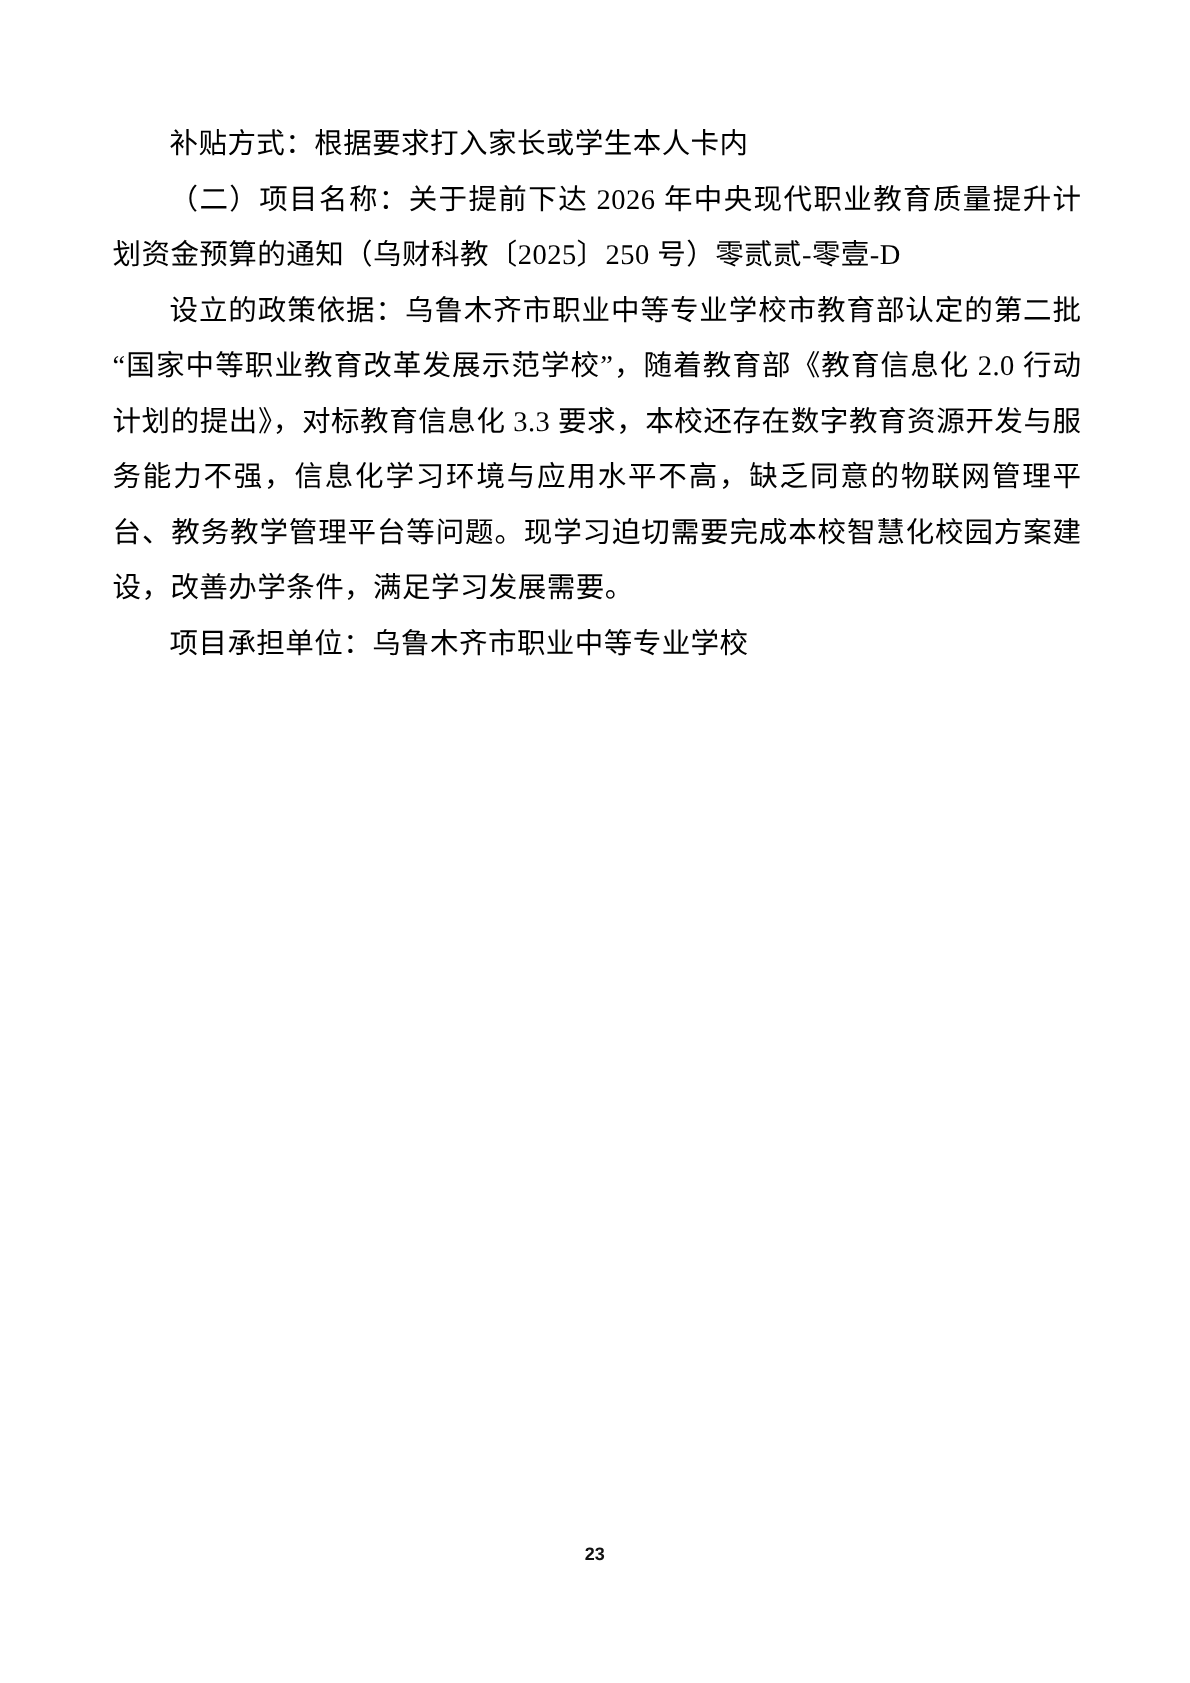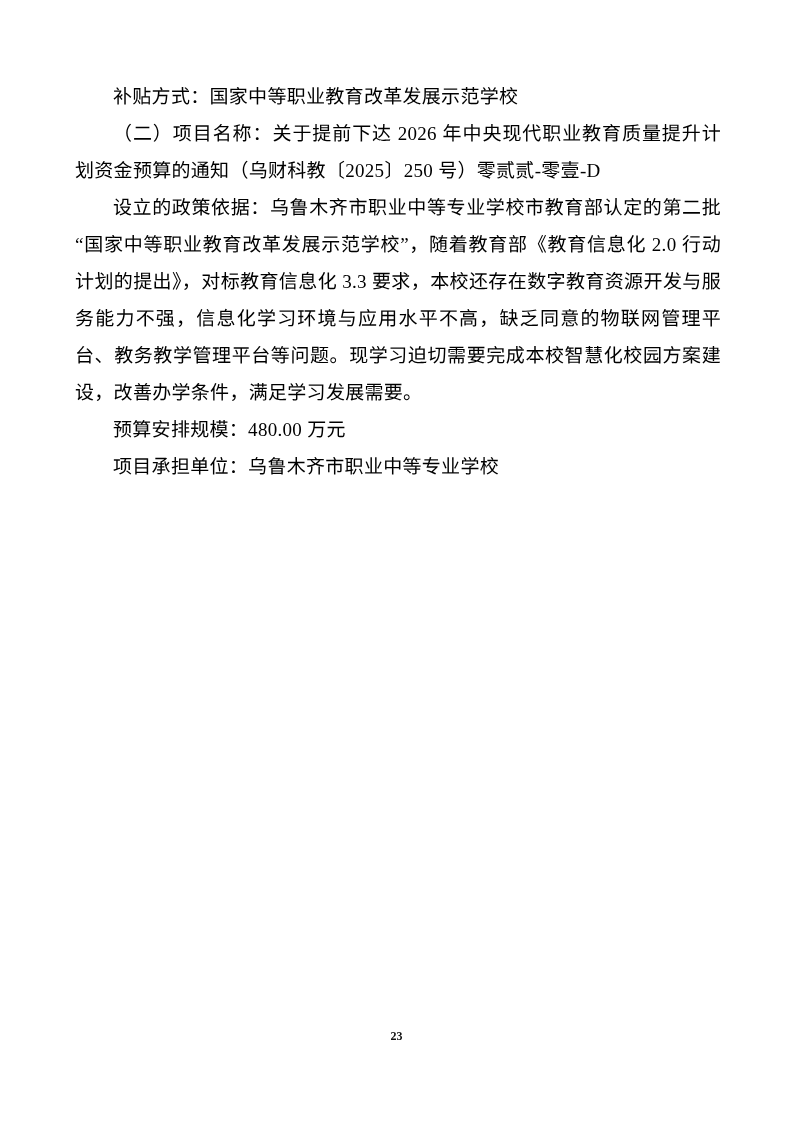--- a/index.html
+++ b/index.html
@@ -31,31 +31,30 @@
     text-align: justify;
     text-indent: 2em;
     word-break: break-all;
   }
   .page-number {
     position: absolute;
     top: 1029px;
     left: 0;
     width: 100%;
     text-align: center;
-    font-family: Liberation Serif, serif;
+    font-family: Liberation Sans, sans-serif;
     font-size: 12px;
     font-weight: bold;
     color: #111111;
   }
 </style>
 </head>
 <body>
 
 <div class="page">
   <main class="content" id="para-container">
-      <p class="para">补贴方式：国家中等职业教育改革发展示范学校</p>
+      <p class="para">补贴方式：根据要求打入家长或学生本人卡内</p>
       <p class="para">（二）项目名称：关于提前下达 2026 年中央现代职业教育质量提升计划资金预算的通知（乌财科教〔2025〕250 号）零贰贰-零壹-D</p>
       <p class="para">设立的政策依据：乌鲁木齐市职业中等专业学校市教育部认定的第二批“国家中等职业教育改革发展示范学校”，随着教育部《教育信息化 2.0 行动计划的提出》，对标教育信息化 3.3 要求，本校还存在数字教育资源开发与服务能力不强，信息化学习环境与应用水平不高，缺乏同意的物联网管理平台、教务教学管理平台等问题。现学习迫切需要完成本校智慧化校园方案建设，改善办学条件，满足学习发展需要。</p>
-      <p class="para">预算安排规模：480.00 万元</p>
       <p class="para">项目承担单位：乌鲁木齐市职业中等专业学校</p>
     </main>
   <footer class="page-number">23</footer>
 </div>
 
 </body></html>

